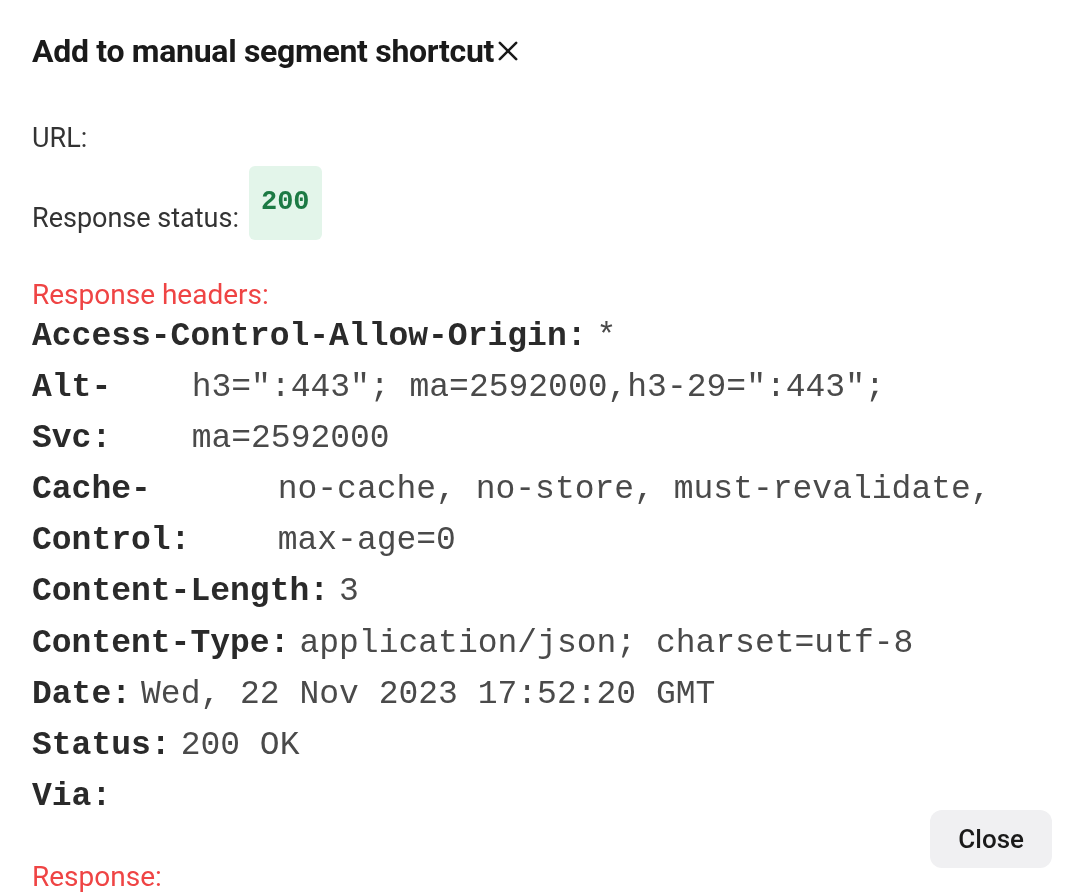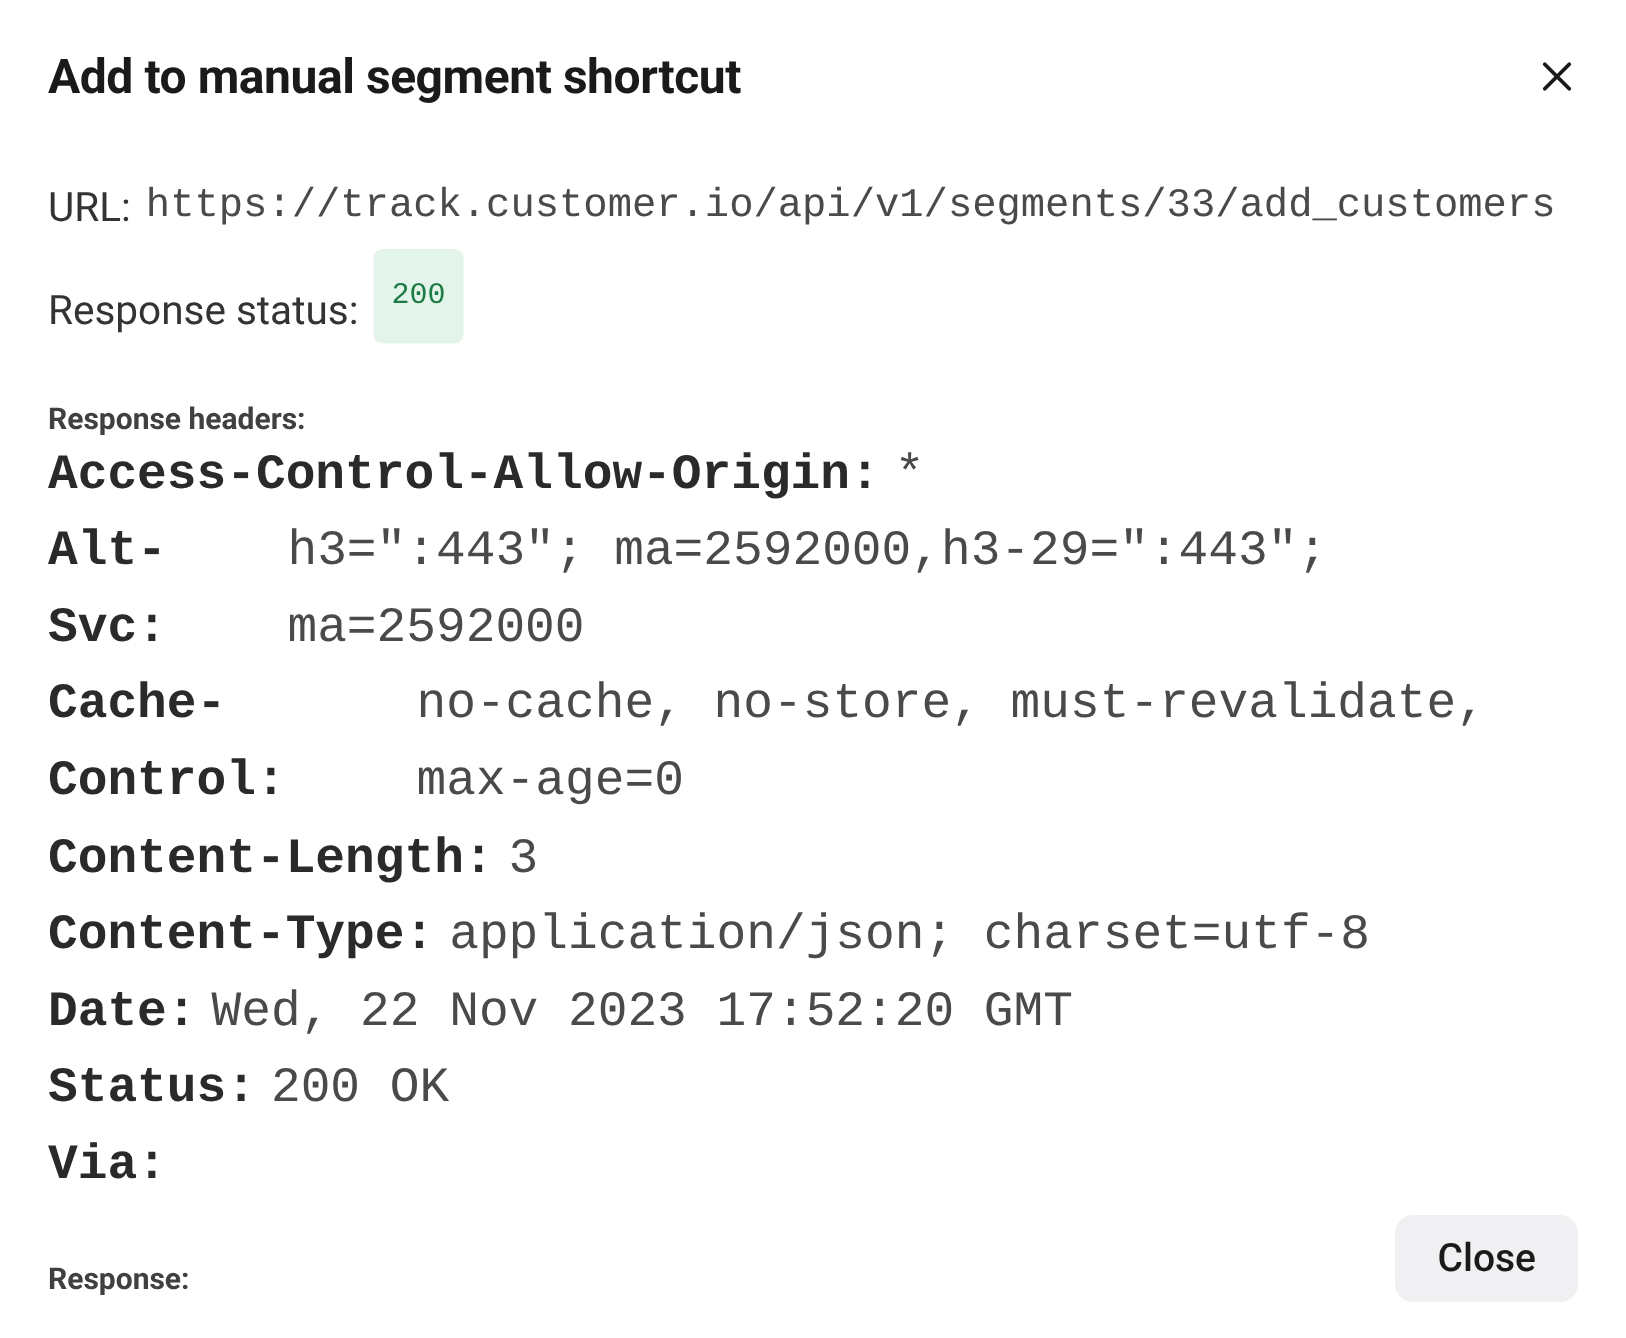--- a/index.html
+++ b/index.html
@@ -11,21 +11,20 @@
       background: #ffffff;
       font-family: -apple-system, BlinkMacSystemFont, "Segoe UI", Roboto, Helvetica, Arial, sans-serif;
       color: #1a1a1a;
       width: 1084px;
       height: 892px;
       padding: 32px;
       position: relative;
     }
     .header {
       display: flex;
-      justify-content: space-between;
       align-items: center;
       margin-bottom: 48px;
     }
     .title {
       font-size: 32px;
       font-weight: 700;
       color: #1a1a1a;
       letter-spacing: -0.3px;
     }
     .close-icon {
@@ -56,22 +55,22 @@
       color: #4a4a4a;
       font-size: 27px;
     }
     .status-badge {
       display: inline-block;
       background: #e3f5ea;
       color: #1c7a44;
       padding: 16px 12px;
       border-radius: 6px;
       font-family: "SFMono-Regular", Consolas, "Liberation Mono", Menlo, Courier, monospace;
-      font-size: 20px;
-      font-weight: 400;
+      font-size: 27px;
+      font-weight: 700;
     }
     .section-gap {
       margin-top: 38px;
     }
     .header-line {
       display: flex;
       align-items: baseline;
       gap: 10px;
       font-size: 33px;
       line-height: 1.55;
@@ -80,23 +79,23 @@
       font-family: "SFMono-Regular", Consolas, "Liberation Mono", Menlo, Courier, monospace;
       font-weight: 700;
       color: #2a2a2a;
     }
     .header-val {
       font-family: "SFMono-Regular", Consolas, "Liberation Mono", Menlo, Courier, monospace;
       color: #4a4a4a;
       font-weight: 400;
     }
     .section-label {
-      font-size: 20px;
-      font-weight: 700;
-      color: #404040;
+      font-size: 28px;
+      font-weight: 400;
+      color: #ef4444;
     }
     .response-body {
       font-family: "SFMono-Regular", Consolas, "Liberation Mono", Menlo, Courier, monospace;
       font-size: 27px;
       color: #4a4a4a;
       margin-top: 40px;
     }
     .footer {
       position: absolute;
       bottom: 24px;
@@ -122,21 +121,20 @@
   <div class="close-icon">
     <svg viewBox="0 0 24 24" fill="none" stroke="currentColor" stroke-width="2.2" stroke-linecap="round">
       <line x1="5" y1="5" x2="19" y2="19"></line>
       <line x1="19" y1="5" x2="5" y2="19"></line>
     </svg>
   </div>
 </div>
 
 <div class="row">
   <span class="label">URL:</span>
-  <span class="mono">https://track.customer.io/api/v1/segments/33/add_customers</span>
 </div>
 
 <div class="row">
   <span class="label">Response status:</span>
   <span class="status-badge">200</span>
 </div>
 
 <div class="section-gap">
   <div class="section-label">Response headers:</div>
   <div id="headers-list">

